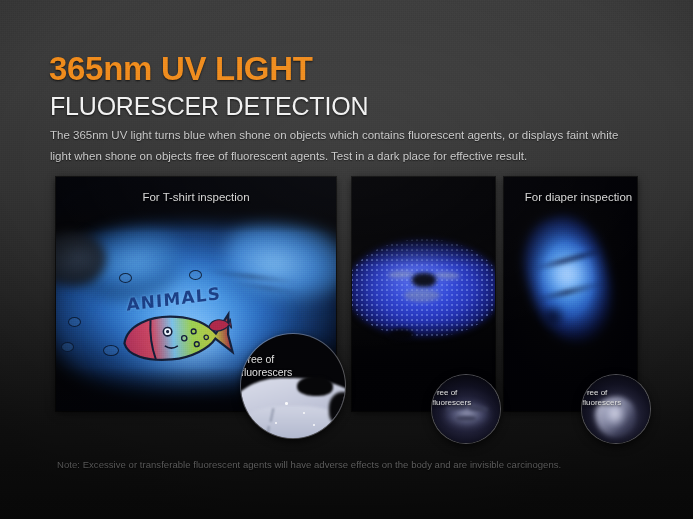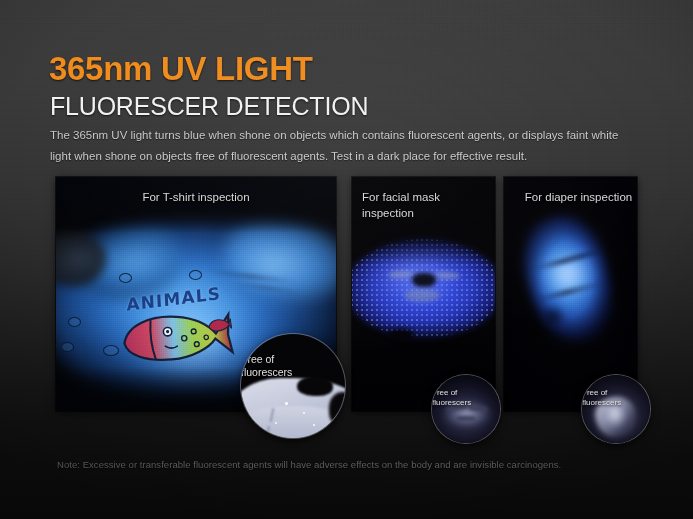--- a/index.html
+++ b/index.html
@@ -473,24 +473,20 @@
       <div id="mask-body"></div>
       <div id="mask-dots"></div>
       <div id="mask-sheen"></div>
       <div class="mask-hole" id="mask-eyeL"></div>
       <div class="mask-hole" id="mask-eyeR"></div>
       <div class="mask-hole" id="mask-nose"></div>
       <div class="mask-hole" id="mask-mouth"></div>
       <div class="mask-hole" id="mask-notch"></div>
       <div id="mask-fade"></div>
     </div>
-    <div class="panel-caption" id="cap-mask">
-      <div>For facial mask</div>
-      <div>inspection</div>
-    </div>
   </div>
 
   <div class="panel" id="panel-diaper">
     <div id="diaper-art">
       <div id="dp-body"></div>
       <div id="dp-core"></div>
       <div id="dp-band"></div>
       <div id="dp-band2"></div>
       <div id="dp-dark"></div>
       <div id="dp-fade"></div>

